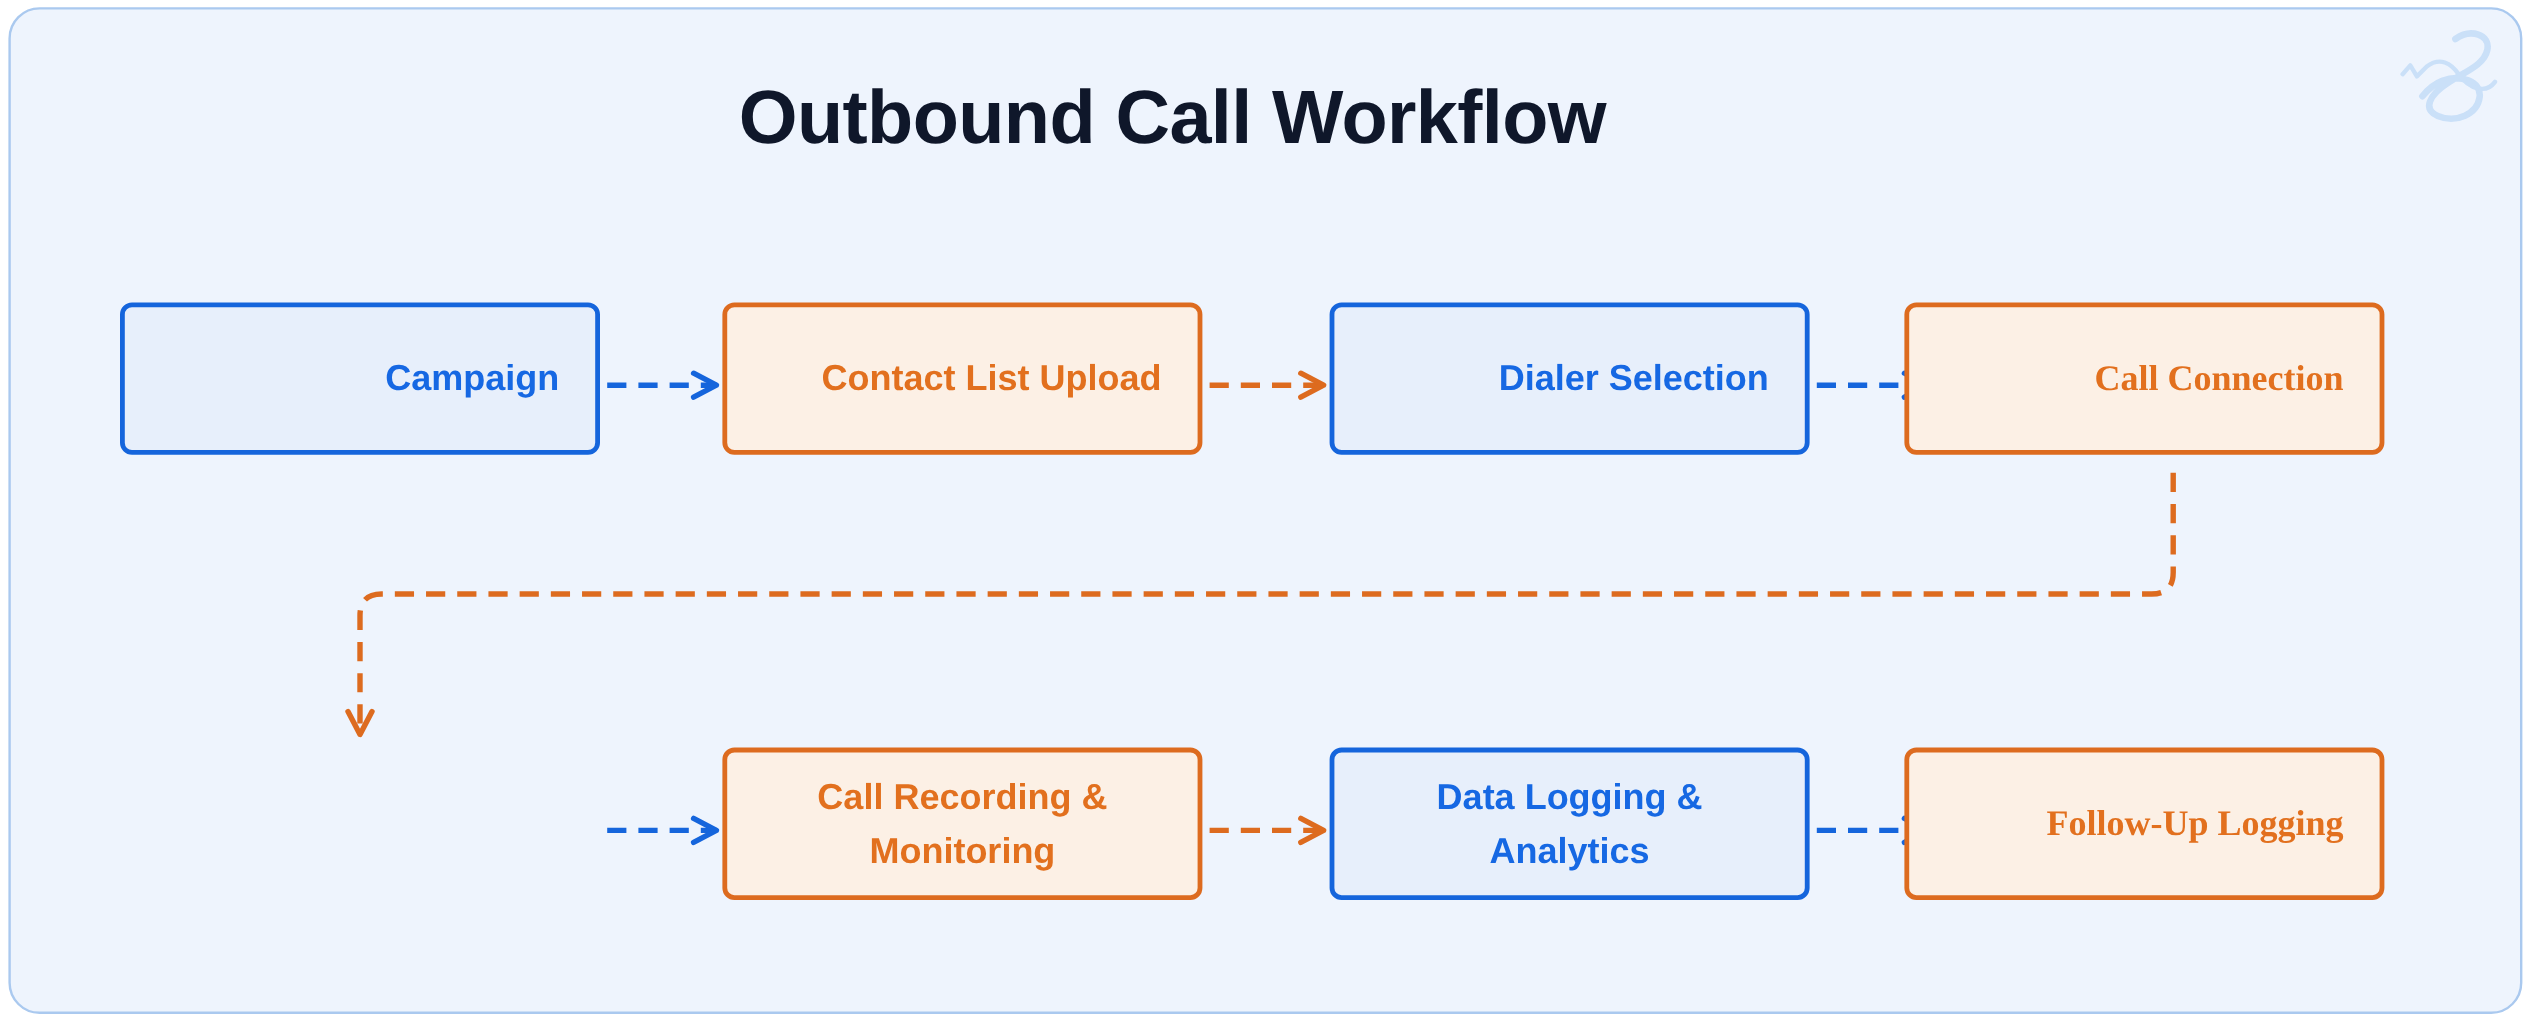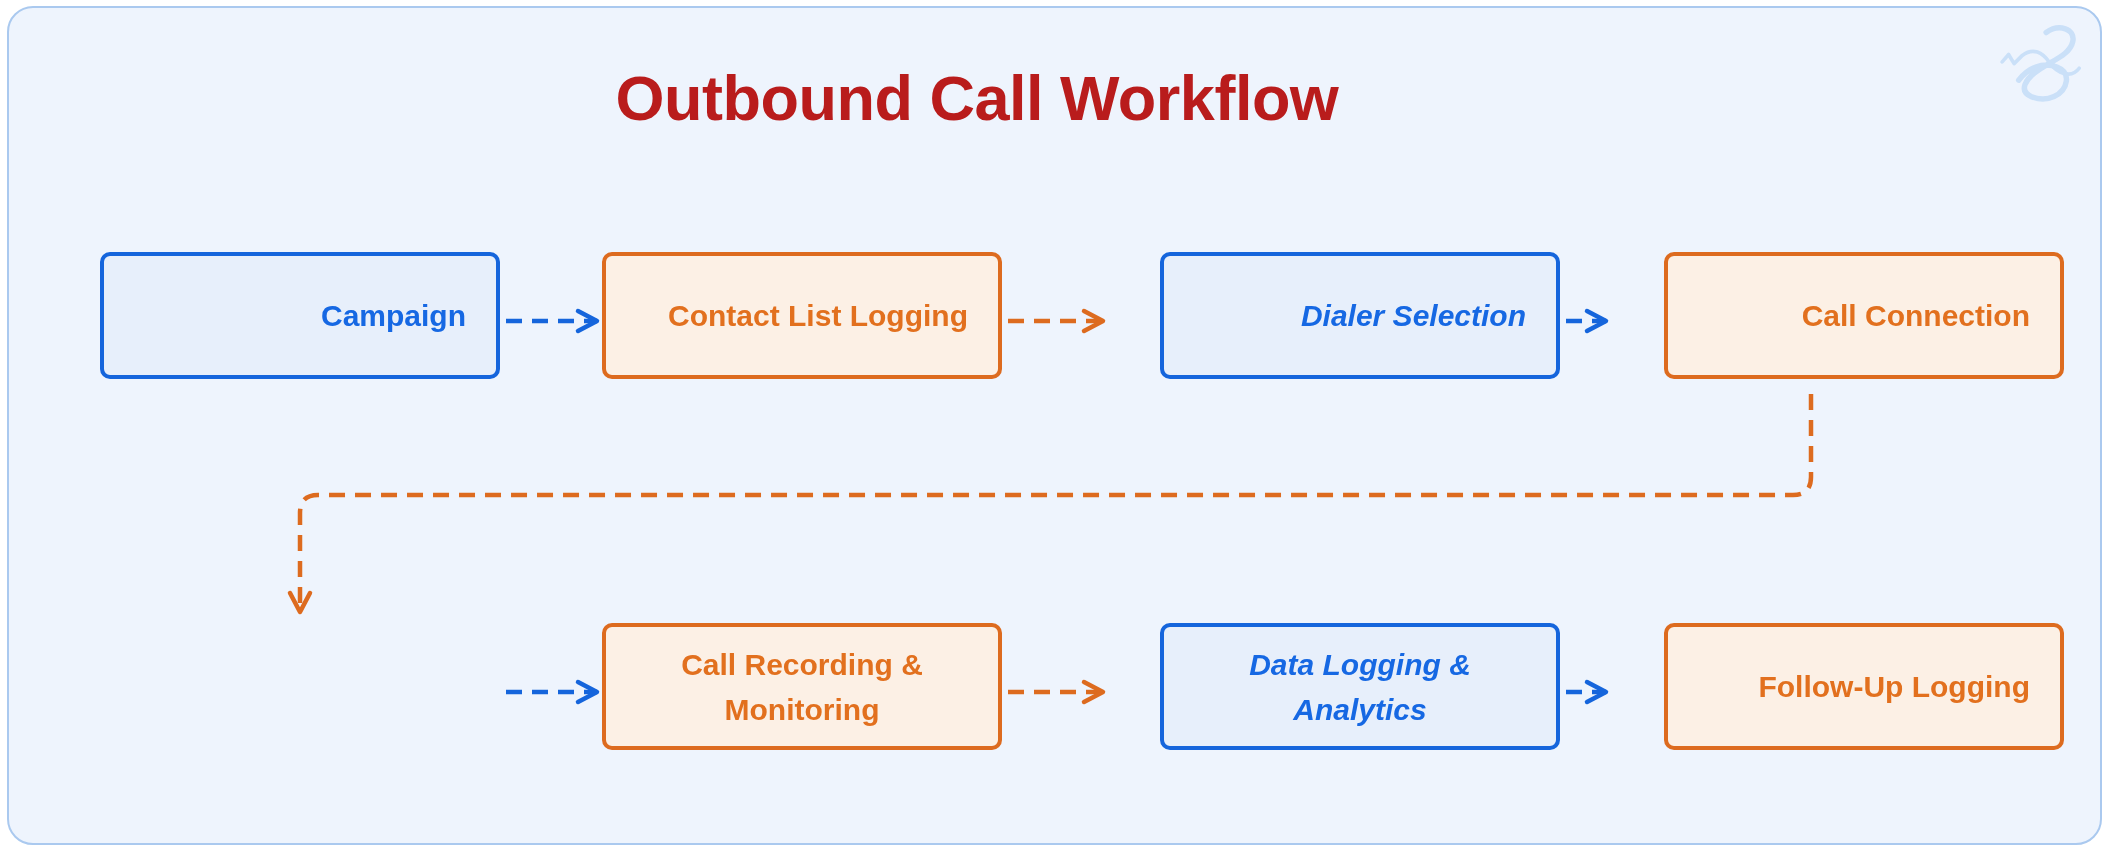--- a/index.html
+++ b/index.html
@@ -29,21 +29,21 @@
   .title {
     position: absolute;
     top: 62px;
     left: 0;
     width: 1954px;
     margin: 0;
     text-align: center;
     font-size: 63px;
     font-weight: 800;
     letter-spacing: -0.5px;
-    color: #b91c1c;
+    color: #0f172a;
   }
   .watermark {
     position: absolute;
     top: 16px;
     right: 28px;
     width: 92px;
     height: 88px;
     opacity: 0.9;
   }
   .connector-layer {
@@ -84,22 +84,22 @@
   }
   .node.orange {
     border-color: #dd6b1f;
     background: #fcf0e5;
     color: #e2701e;
   }
   .r1 { top: 252px; }
   .r2 { top: 623px; }
   .c1 { left: 100px; }
   .c2 { left: 602px; }
-  .c3 { left: 1160px; font-style: italic; }
-  .c4 { left: 1664px; }
+  .c3 { left: 1108px; }
+  .c4 { left: 1587px; font-family: Liberation Serif, serif; }
 </style>
 </head>
 <body>
 
 <div class="canvas">
   <div class="frame"></div>
 
   <h1 class="title">Outbound Call Workflow</h1>
 
   <svg class="watermark" viewBox="0 0 100 96" aria-hidden="true">
@@ -127,21 +127,21 @@
 
     <path class="conn blue" d="M506,692 L597,692" marker-end="url(#chev-blue)"></path>
     <path class="conn orange" d="M1008,692 L1103,692" marker-end="url(#chev-orange)"></path>
     <path class="conn blue" d="M1514,692 L1606,692" marker-end="url(#chev-blue)"></path>
   </svg>
 
   <div class="node blue r1 c1">
     <span>Campaign</span>
   </div>
   <div class="node orange r1 c2">
-    <span>Contact List Logging</span>
+    <span>Contact List Upload</span>
   </div>
   <div class="node blue r1 c3">
     <span>Dialer Selection</span>
   </div>
   <div class="node orange r1 c4">
     <span>Call Connection</span>
   </div>
 
   <div class="node blue r2 c3">
     <span>Data Logging &amp; Analytics</span>

